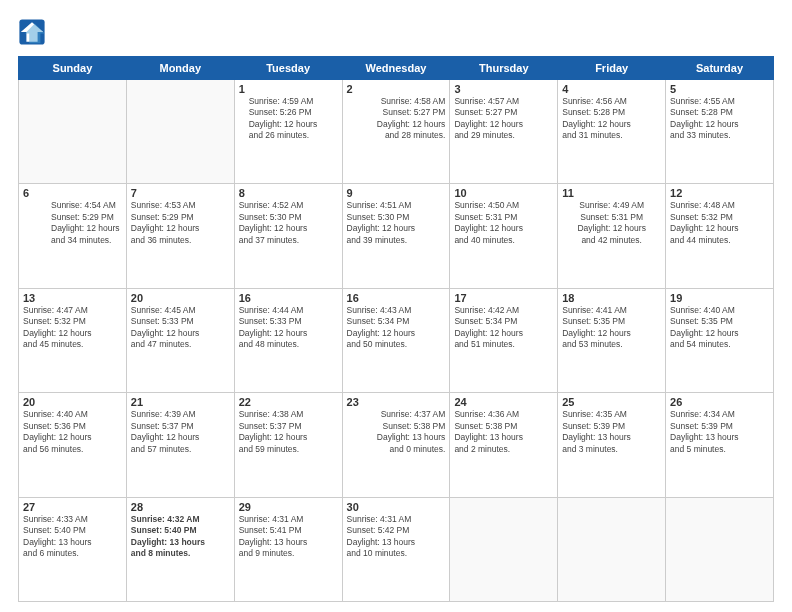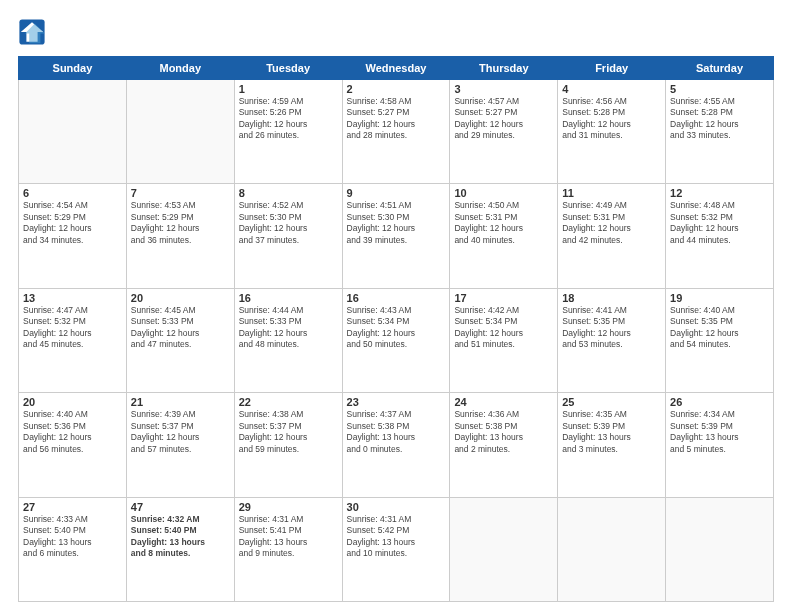--- a/index.html
+++ b/index.html
@@ -135,28 +135,28 @@
           <th>Friday</th>
           <th>Saturday</th>
         </tr>
     </thead>
     <tbody id="calendar-body">
     <tr>
           <td class="empty"></td>
           <td class="empty"></td>
           <td>
             <span class="day-num">1</span>
-            <div class="day-info" style="white-space: pre-line;">Sunrise: 4:59 AM
+            <div class="day-info" style="white-space: pre-line; margin-left: 10px;">Sunrise: 4:59 AM
 Sunset: 5:26 PM
 Daylight: 12 hours
 and 26 minutes.</div>
           </td>
           <td>
             <span class="day-num">2</span>
-            <div class="day-info" style="white-space: pre-line;">Sunrise: 4:58 AM
+            <div class="day-info" style="white-space: pre-line; text-align: right;">Sunrise: 4:58 AM
 Sunset: 5:27 PM
 Daylight: 12 hours
 and 28 minutes.</div>
           </td>
           <td>
             <span class="day-num">3</span>
             <div class="day-info" style="white-space: pre-line;">Sunrise: 4:57 AM
 Sunset: 5:27 PM
 Daylight: 12 hours
 and 29 minutes.</div>
@@ -172,21 +172,21 @@
             <span class="day-num">5</span>
             <div class="day-info" style="white-space: pre-line;">Sunrise: 4:55 AM
 Sunset: 5:28 PM
 Daylight: 12 hours
 and 33 minutes.</div>
           </td>
         </tr>
         <tr>
           <td>
             <span class="day-num">6</span>
-            <div class="day-info" style="white-space: pre-line;">Sunrise: 4:54 AM
+            <div class="day-info" style="white-space: pre-line; margin-left: 28px;">Sunrise: 4:54 AM
 Sunset: 5:29 PM
 Daylight: 12 hours
 and 34 minutes.</div>
           </td>
           <td>
             <span class="day-num">7</span>
             <div class="day-info" style="white-space: pre-line;">Sunrise: 4:53 AM
 Sunset: 5:29 PM
 Daylight: 12 hours
 and 36 minutes.</div>
@@ -207,21 +207,21 @@
           </td>
           <td>
             <span class="day-num">10</span>
             <div class="day-info" style="white-space: pre-line;">Sunrise: 4:50 AM
 Sunset: 5:31 PM
 Daylight: 12 hours
 and 40 minutes.</div>
           </td>
           <td>
             <span class="day-num">11</span>
-            <div class="day-info" style="white-space: pre-line;">Sunrise: 4:49 AM
+            <div class="day-info" style="white-space: pre-line; text-align: center;">Sunrise: 4:49 AM
 Sunset: 5:31 PM
 Daylight: 12 hours
 and 42 minutes.</div>
           </td>
           <td>
             <span class="day-num">12</span>
             <div class="day-info" style="white-space: pre-line;">Sunrise: 4:48 AM
 Sunset: 5:32 PM
 Daylight: 12 hours
 and 44 minutes.</div>
@@ -295,21 +295,21 @@
           </td>
           <td>
             <span class="day-num">22</span>
             <div class="day-info" style="white-space: pre-line;">Sunrise: 4:38 AM
 Sunset: 5:37 PM
 Daylight: 12 hours
 and 59 minutes.</div>
           </td>
           <td>
             <span class="day-num">23</span>
-            <div class="day-info" style="white-space: pre-line;">Sunrise: 4:37 AM
+            <div class="day-info" style="white-space: pre-line; text-align: right;">Sunrise: 4:37 AM
 Sunset: 5:38 PM
 Daylight: 13 hours
 and 0 minutes.</div>
           </td>
           <td>
             <span class="day-num">24</span>
             <div class="day-info" style="white-space: pre-line;">Sunrise: 4:36 AM
 Sunset: 5:38 PM
 Daylight: 13 hours
 and 2 minutes.</div>
@@ -331,21 +331,21 @@
         </tr>
         <tr>
           <td>
             <span class="day-num">27</span>
             <div class="day-info" style="white-space: pre-line;">Sunrise: 4:33 AM
 Sunset: 5:40 PM
 Daylight: 13 hours
 and 6 minutes.</div>
           </td>
           <td>
-            <span class="day-num">47</span>
+            <span class="day-num">28</span>
             <div class="day-info" style="white-space: pre-line; font-weight: bold;">Sunrise: 4:32 AM
 Sunset: 5:40 PM
 Daylight: 13 hours
 and 8 minutes.</div>
           </td>
           <td>
             <span class="day-num">29</span>
             <div class="day-info" style="white-space: pre-line;">Sunrise: 4:31 AM
 Sunset: 5:41 PM
 Daylight: 13 hours

